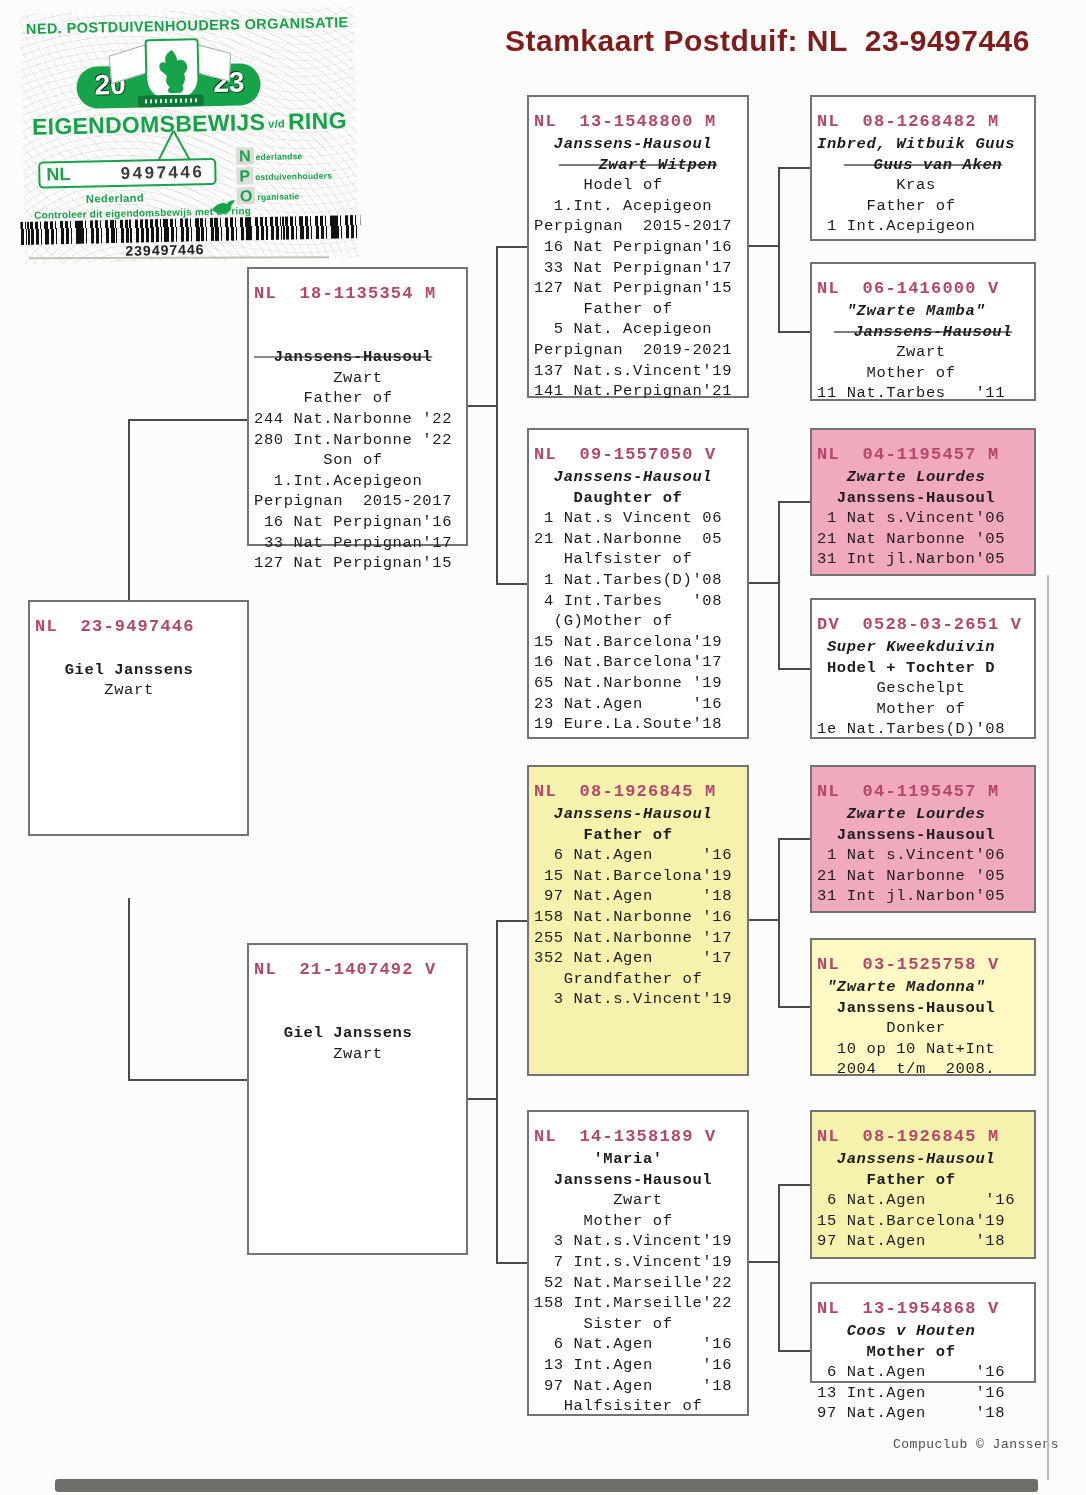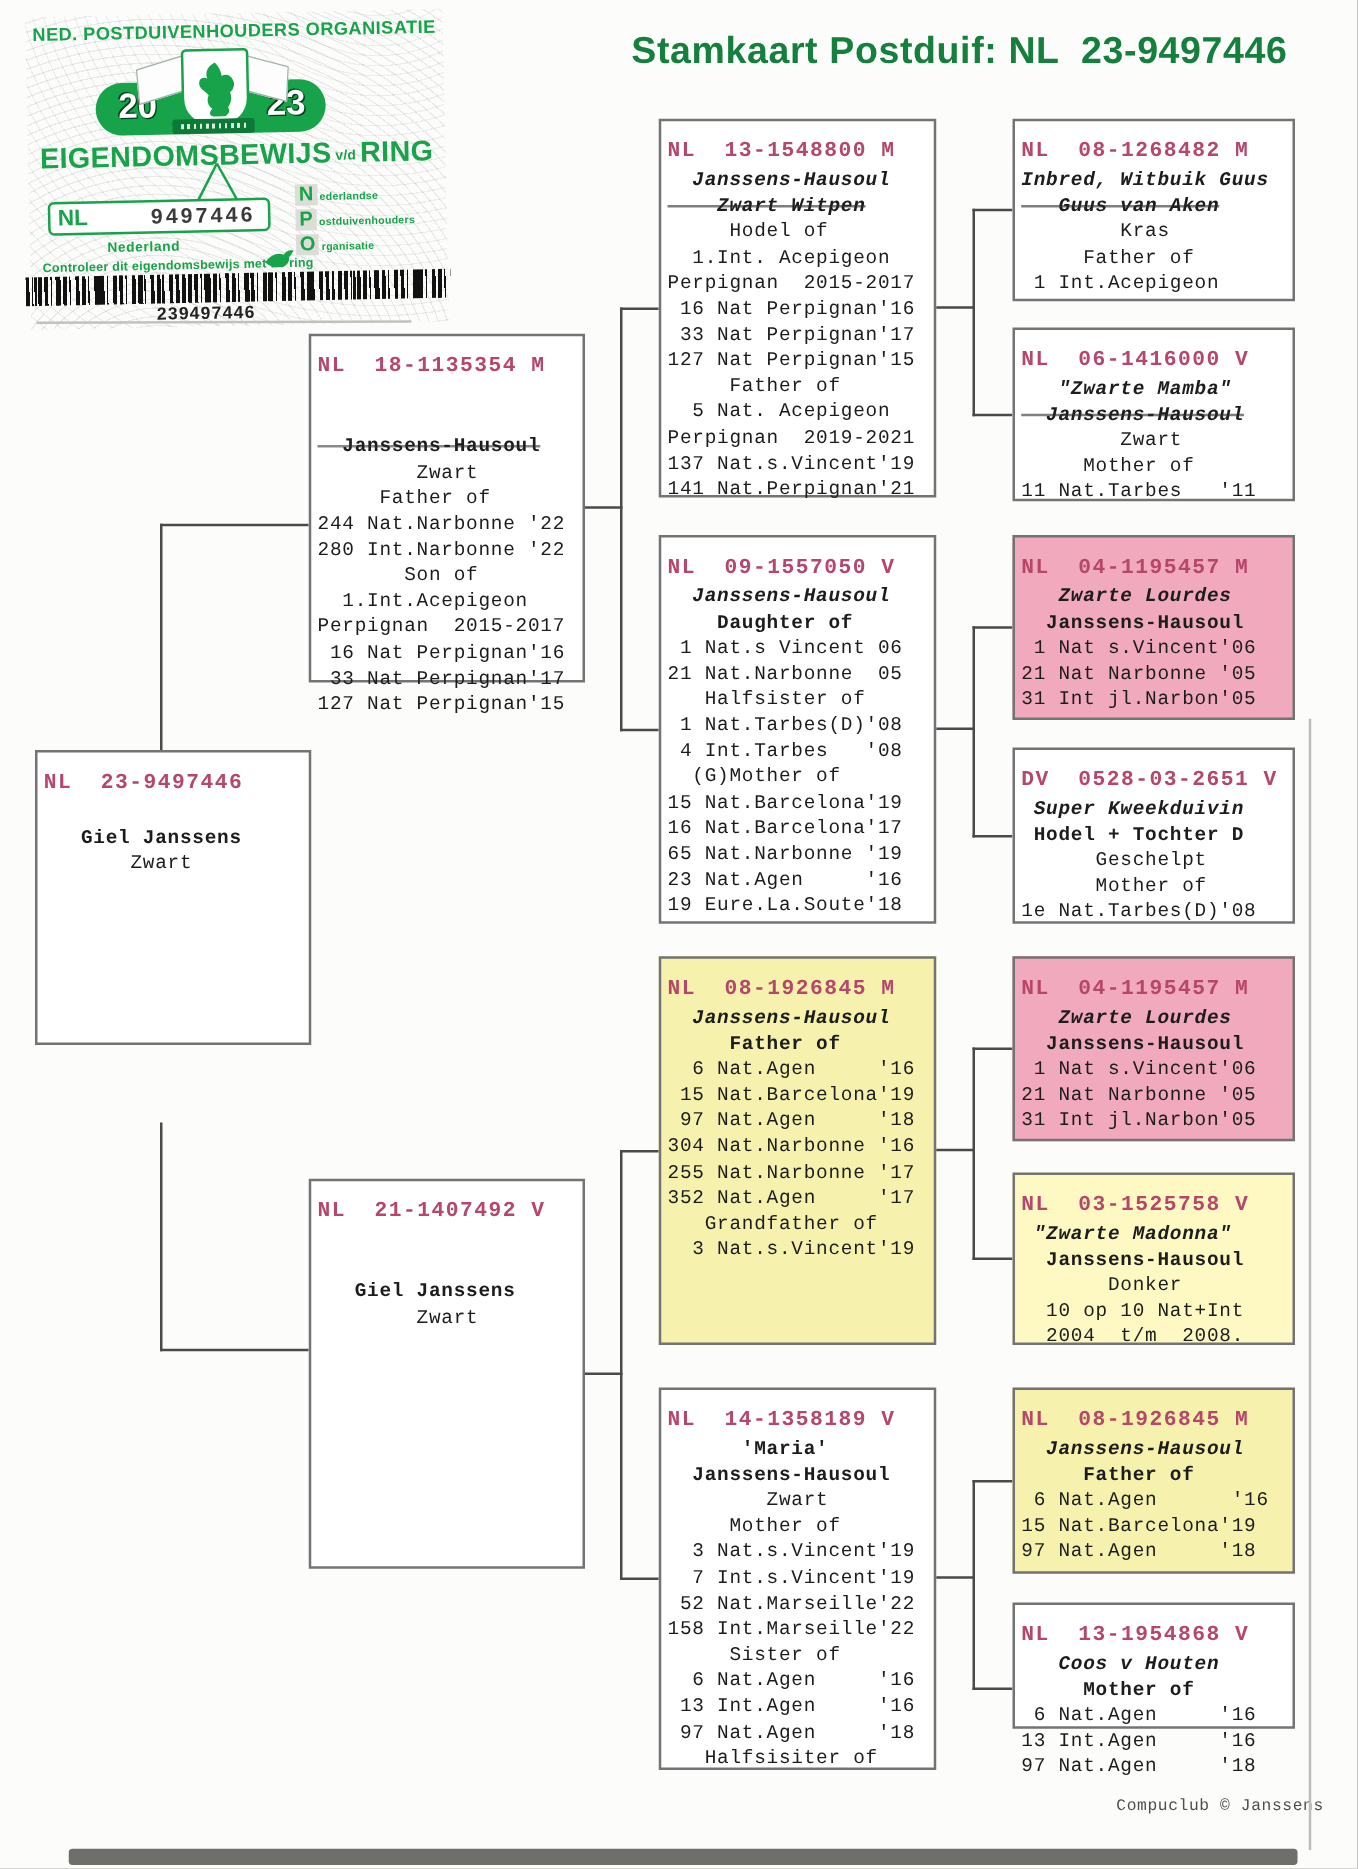--- a/index.html
+++ b/index.html
@@ -1,30 +1,30 @@
 <!DOCTYPE html>
 <html><head>
 <meta charset="utf-8">
 <style>
   html,body{margin:0;padding:0;background:#9a9a96;}
   .page{position:relative;width:1086px;height:1495px;background:#fcfcfa;overflow:hidden;
         font-family:"Liberation Mono","DejaVu Sans Mono",monospace;color:#1c1c1c;}
 
   
   .title{position:absolute;left:505px;top:24px;font-family:"Liberation Sans","DejaVu Sans",sans-serif;
-         font-weight:bold;font-size:30px;color:#15803d;letter-spacing:.5px;white-space:pre;}
+         font-weight:bold;font-size:30px;color:#7f1d1d;letter-spacing:.5px;white-space:pre;}
 
   
   .pbox{position:absolute;border:2px solid #737373;background:#fff;box-sizing:border-box;padding:13px 5px;}
   .pbox-ring{color:#b5486a;font-weight:bold;font-size:17px;letter-spacing:1.2px;line-height:24px;white-space:pre;}
   .ln{white-space:pre;font-size:15.5px;line-height:20.6px;letter-spacing:.6px;}
   .ln.b{font-weight:bold;}
   .ln.bi{font-weight:bold;font-style:italic;}
   .ln.st,.ln.bist{text-decoration:line-through;text-decoration-thickness:2px;text-decoration-color:rgba(40,40,40,.6);}
-  .ln.bist{font-weight:bold;font-style:italic;}
+  .ln.bist{font-weight:bold;font-style:italic;text-align:center;}
   .ln.bst{font-weight:bold;text-decoration:line-through;text-decoration-thickness:2px;text-decoration-color:rgba(40,40,40,.55);}
 
   #g1 {left:28px; top:600px; width:221px;height:236px;}
   #g2f{left:247px;top:267px; width:221px;height:279px;}
   #g2m{left:247px;top:943px; width:221px;height:312px;}
   #g3a{left:527px;top:95px;  width:222px;height:303px;}
   #g3b{left:527px;top:428px; width:222px;height:311px;}
   #g3c{left:527px;top:765px; width:222px;height:311px;}
   #g3d{left:527px;top:1110px;width:222px;height:306px;}
   #g4a{left:810px;top:95px;  width:226px;height:146px;}
@@ -258,21 +258,21 @@
       </div>
   </div>
     <div class="pbox" id="g3c" style="background: rgb(246, 242, 173);">
     <div class="pbox-ring">NL  08-1926845 M</div>
     <div class="pbox-body">
         <div class="ln bi">  Janssens-Hausoul</div>
         <div class="ln b">     Father of</div>
         <div class="ln">  6 Nat.Agen     '16</div>
         <div class="ln"> 15 Nat.Barcelona'19</div>
         <div class="ln"> 97 Nat.Agen     '18</div>
-        <div class="ln">304 Nat.Narbonne '16</div>
+        <div class="ln">158 Nat.Narbonne '16</div>
         <div class="ln">255 Nat.Narbonne '17</div>
         <div class="ln">352 Nat.Agen     '17</div>
         <div class="ln">   Grandfather of</div>
         <div class="ln">  3 Nat.s.Vincent'19</div>
       </div>
   </div>
     <div class="pbox" id="g3d">
     <div class="pbox-ring">NL  14-1358189 V</div>
     <div class="pbox-body">
         <div class="ln b">      'Maria'</div>

